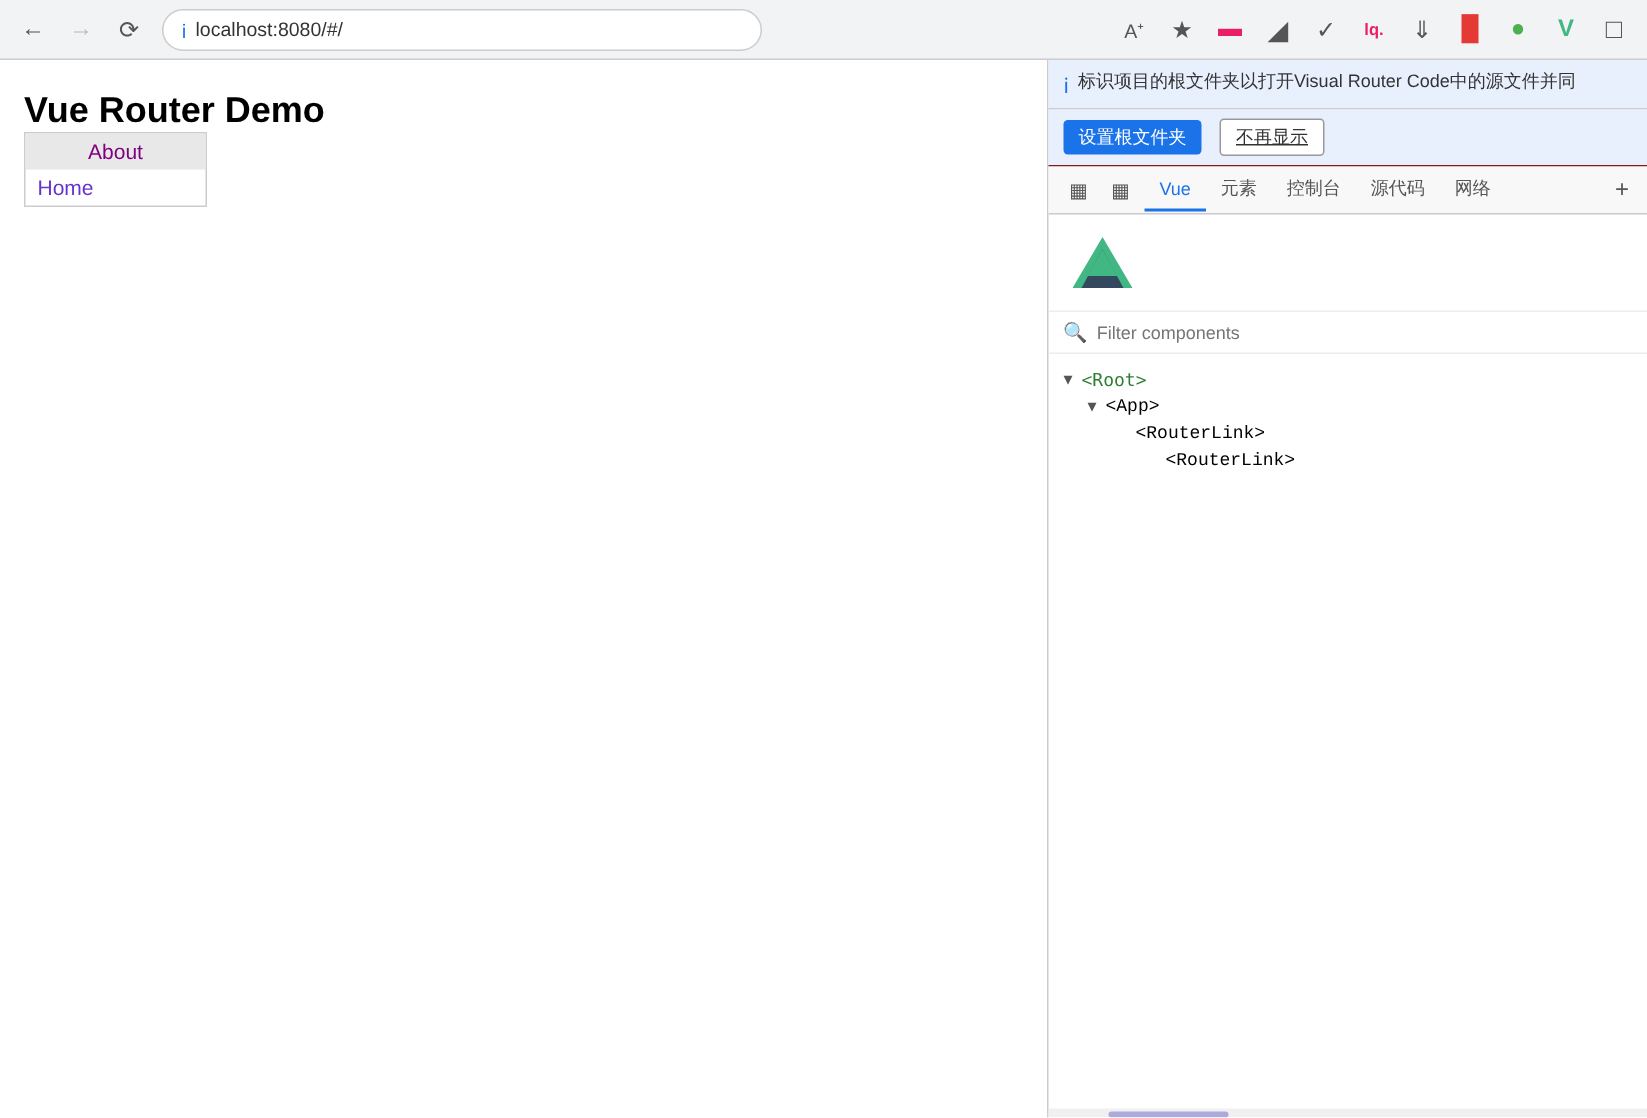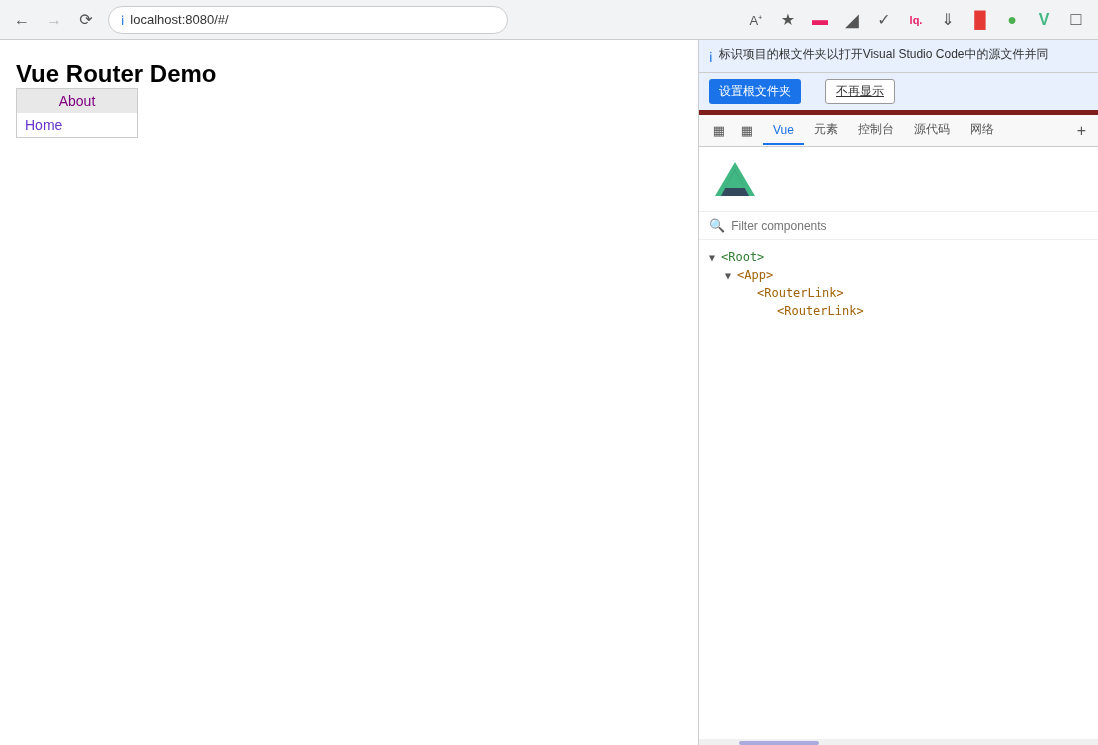--- a/index.html
+++ b/index.html
@@ -141,22 +141,23 @@
       flex-shrink: 0;
     }
     .info-text {
       flex: 1;
       line-height: 1.4;
     }
     .devtools-action-bar {
       background: #e8f0fe;
       padding: 6px 10px;
       display: flex;
-      gap: 24px;
-      border-bottom: 5px solid #7f1d1d;
+      gap: 12px;
+      border-bottom: 1px solid #7f1d1d;
+      align-items: center;
     }
     .action-btn {
       padding: 3px 10px;
       font-size: 12px;
       cursor: pointer;
       border-radius: 3px;
     }
     .action-btn.primary {
       background: #1a73e8;
       color: #fff;
@@ -255,21 +256,21 @@
     .tree-indent-1 { padding-left: 26px; }
     .tree-indent-2 { padding-left: 46px; }
     .tree-indent-3 { padding-left: 66px; }
     .tree-arrow {
       display: inline-block;
       width: 12px;
       font-size: 10px;
       color: #555;
     }
     .tree-tag { color: #2e7d32; }
-    .tree-component { color: #a16207; }
+    .tree-component { color: #000000; font-family: Liberation Mono, monospace; }
     .scrollbar-area {
       margin-top: auto;
       height: 6px;
       background: #f0f0f0;
       position: relative;
     }
     .scrollbar-thumb {
       position: absolute;
       bottom: 0;
       left: 40px;
@@ -318,21 +319,21 @@
     <div class="router-links">
       <span class="router-link-item active">About</span>
       <span class="router-link-item">Home</span>
     </div>
   </div>
 
   <div class="devtools-panel">
 
     <div class="devtools-info-bar">
       <span class="info-icon">ℹ</span>
-      <span class="info-text">标识项目的根文件夹以打开Visual Studio Code中的源文件并同</span>
+      <span class="info-text">标识项目的根文件夹以打开Visual Router Code中的源文件并同</span>
     </div>
 
     <div class="devtools-action-bar">
       <button class="action-btn primary">设置根文件夹</button>
       <button class="action-btn secondary">不再显示</button>
     </div>
 
     <div class="devtools-tabs">
       <div class="tab-icons">
         <div class="tab-icon-btn" style="font-size:13px;">▦</div>

